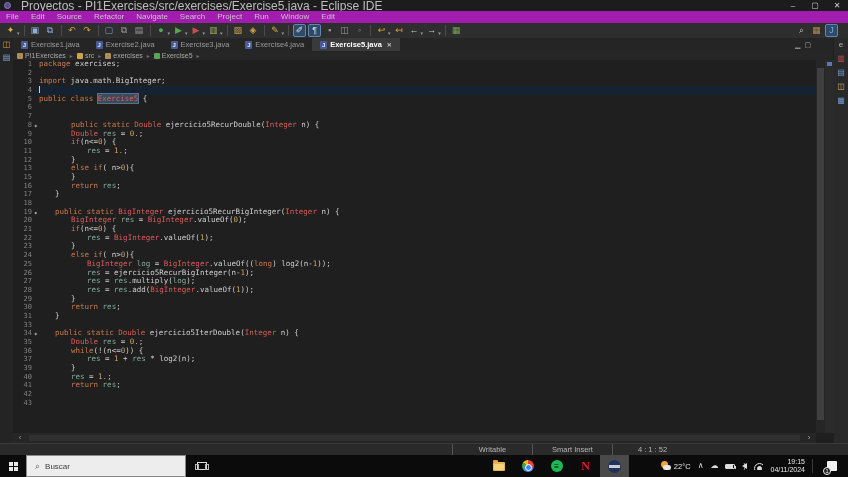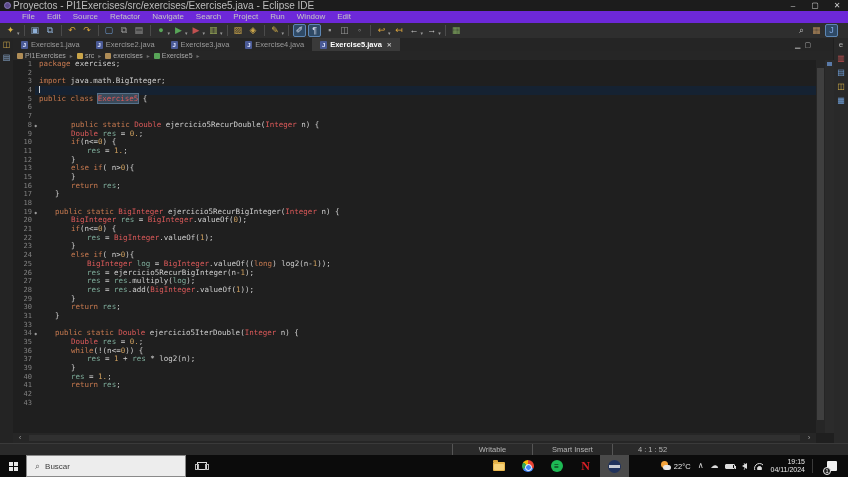--- a/index.html
+++ b/index.html
@@ -5,28 +5,28 @@
   * { margin:0; padding:0; box-sizing:border-box; }
   body { background:#000; }
   #screen{ position:relative; width:848px; height:477px; overflow:hidden;
            background:#1f1f1f; font-family:"Liberation Sans",sans-serif; }
 
   
   #titlebar{ position:absolute; left:0; top:0; width:848px; height:11px;
              background:#1c1c1c; display:flex; align-items:center; }
   #app-icon{ width:7px; height:7px; border-radius:50%; margin-left:4px;
              background:#5c4a8c; border:1px solid #8a7ab8; }
-  #title-text{ margin-left:2px; font-size:10px; color:#bdbdbd; white-space:nowrap; }
+  #title-text{ margin-left:10px; font-size:12px; color:#bdbdbd; white-space:nowrap; }
   #win-controls{ margin-left:auto; display:flex; }
   .winbtn{ width:22px; height:11px; display:flex; align-items:center; justify-content:center;
            color:#cfcfcf; font-size:8px; line-height:1; cursor:default; }
 
   
   #menubar{ position:absolute; left:0; top:11px; width:848px; height:12px;
-            background:#6d28d9; display:flex; align-items:center; padding-left:16px; }
+            background:#a21caf; display:flex; align-items:center; padding-left:0; }
   .menu-item{ font-size:8px; color:#c5c5c5; padding:0 6px; line-height:12px; }
 
   
   #toolbar{ position:absolute; left:0; top:23px; width:848px; height:15px;
             background:#2e2e2e; display:flex; align-items:center; padding:0 3px; }
   .tico{ width:13px; height:13px; display:flex; align-items:center; justify-content:center;
          font-size:9px; line-height:1; border-radius:2px; margin:0 1px; }
   .tico.active{ background:#2f4a66; border:1px solid #5d87b5; }
   .tdd{ font-size:5px; color:#9a9a9a; margin:4px 1px 0 -1px; }
   .tsep{ width:1px; height:11px; background:#4b4b4b; margin:0 3px; }

